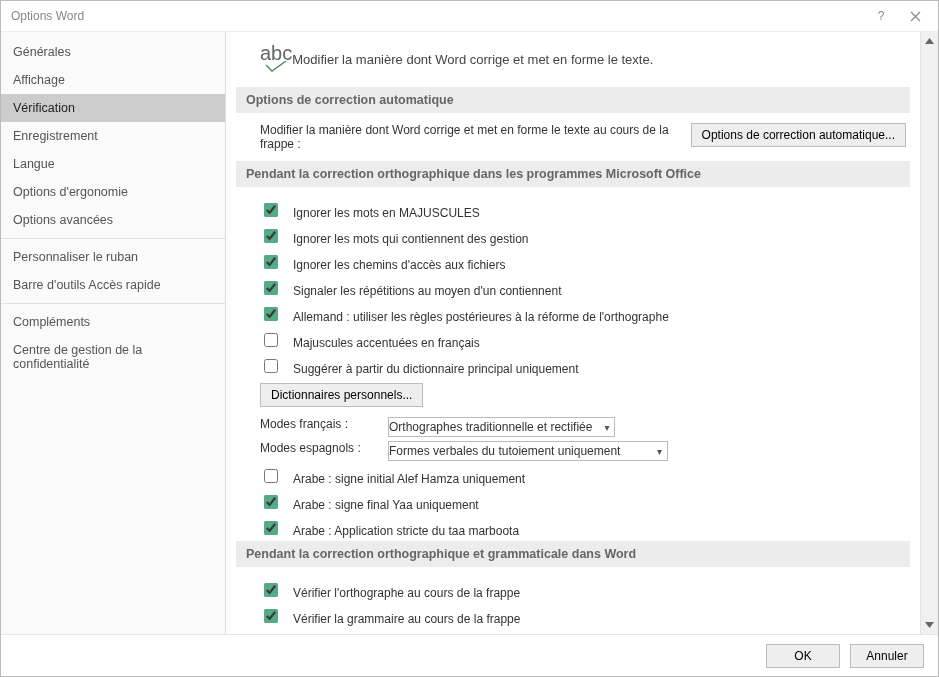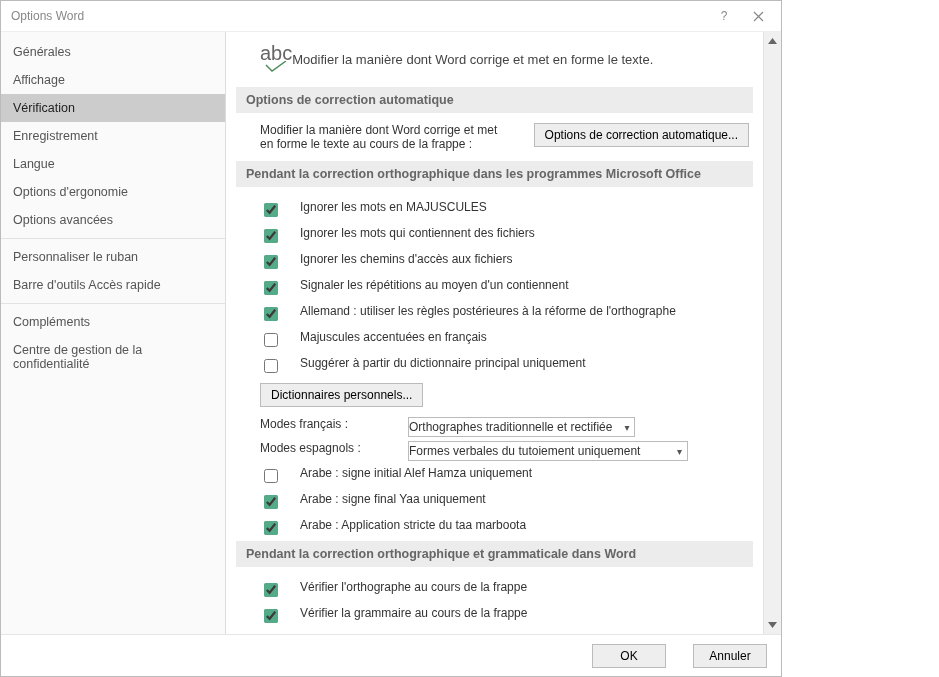--- a/index.html
+++ b/index.html
@@ -1,45 +1,45 @@
 <!DOCTYPE html>
 <html><head>
 <meta charset="utf-8">
 <style>
   * { box-sizing: border-box; font-family: "Segoe UI", Tahoma, sans-serif; }
   body { margin:0; background:#fff; color:#333; font-size:12px; }
-  .window { width:782px; height:677px; border:1px solid #bbb; display:flex; flex-direction:column; background:#fff; }
+  .window { width:939px; height:677px; border:1px solid #bbb; display:flex; flex-direction:column; background:#fff; }
   .titlebar { height:30px; display:flex; align-items:center; padding:0 6px; color:#888; font-size:12px; }
   .titlebar .title { flex:1; padding-left:4px; }
   .titlebar .btn { width:34px; height:28px; display:flex; align-items:center; justify-content:center; color:#888; cursor:pointer; }
   .body { flex:1; display:flex; min-height:0; border-top:1px solid #eee; }
   .sidebar { width:225px; background:#fafafa; border-right:1px solid #ddd; padding-top:6px; overflow:hidden; }
   .sidebar-item { padding:7px 12px; color:#555; cursor:pointer; font-size:12.5px; }
   .sidebar-item.selected { background:#ccc; color:#222; }
   .sidebar-sep { height:1px; background:#e2e2e2; margin:4px 0; }
   .content-wrap { flex:1; display:flex; min-height:0; }
   .content { flex:1; overflow-y:auto; padding:10px 10px 10px 10px; }
   .scrollbar { width:18px; background:#f0f0f0; display:flex; flex-direction:column; align-items:center; border-left:1px solid #e3e3e3; }
   .scroll-arrow { height:18px; width:100%; display:flex; align-items:center; justify-content:center; color:#666; cursor:pointer; }
   .scroll-track { flex:1; width:100%; }
   .intro { display:flex; align-items:center; padding:4px 10px 14px 24px; }
   .abc-ico { font-family:"Times New Roman",serif; font-size:20px; color:#666; line-height:14px; text-align:center; }
   .abc-ico svg { display:block; margin:1px auto 0; }
   .section-head { background:#ececec; color:#666; font-weight:bold; padding:6px 10px; margin:0 0 10px 0; font-size:12.5px; }
-  .row { display:flex; align-items:flex-start; padding:2px 0 2px 24px; gap:28px; }
+  .row { display:flex; align-items:flex-start; padding:2px 0 2px 24px; gap:8px; }
   .autocorr-row { display:flex; align-items:flex-start; padding:0 4px 10px 24px; gap:20px; }
   .autocorr-row .txt { flex:1; max-width:430px; }
   .btn-std { background:#eee; border:1px solid #bbb; padding:4px 10px; cursor:pointer; font-size:12px; }
-  .chk { display:flex; align-items:flex-start; gap:19px; padding:3px 0 3px 24px; }
+  .chk { display:flex; align-items:flex-end; gap:12px; padding:3px 0 3px 24px; }
   .chk input { width:14px; height:14px; accent-color:#5a8; cursor:pointer; }
   .chk label { cursor:pointer; }
   .label-col { width:120px; }
   .select { border:1px solid #bbb; background:#fff; padding:2px 22px 2px 0; font-size:12px; position:relative; display:inline-flex; align-items:center; cursor:pointer; min-width:210px; }
   .select .caret { position:absolute; right:5px; top:50%; transform:translateY(-50%); font-size:10px; color:#555; }
-  .footer { height:42px; display:flex; align-items:center; justify-content:flex-end; gap:27px; padding:0 14px; border-top:1px solid #e6e6e6; }
+  .footer { height:42px; display:flex; align-items:center; justify-content:flex-end; gap:10px; padding:0 14px; border-top:1px solid #e6e6e6; }
   .footer .btn-std { min-width:74px; text-align:center; }
 </style>
 </head>
 <body>
 
 <div class="window">
   <div class="titlebar">
     <span class="title">Options Word</span>
     <div class="btn">?</div>
     <div class="btn">
@@ -86,21 +86,21 @@
         </div>
 
         <div class="section-head">Pendant la correction orthographique dans les programmes Microsoft Office</div>
 
         <div class="chk">
           <input type="checkbox" checked="" style="">
           <label>Ignorer les mots en MAJUSCULES</label>
         </div>
         <div class="chk">
           <input type="checkbox" checked="" style="">
-          <label>Ignorer les mots qui contiennent des fichiers</label>
+          <label>Ignorer les mots qui contiennent des gestion</label>
         </div>
         <div class="chk">
           <input type="checkbox" checked="" style="">
           <label>Ignorer les chemins d'accès aux fichiers</label>
         </div>
         <div class="chk">
           <input type="checkbox" checked="" style="">
           <label>Signaler les répétitions au moyen d'un contiennent</label>
         </div>
         <div class="chk">

